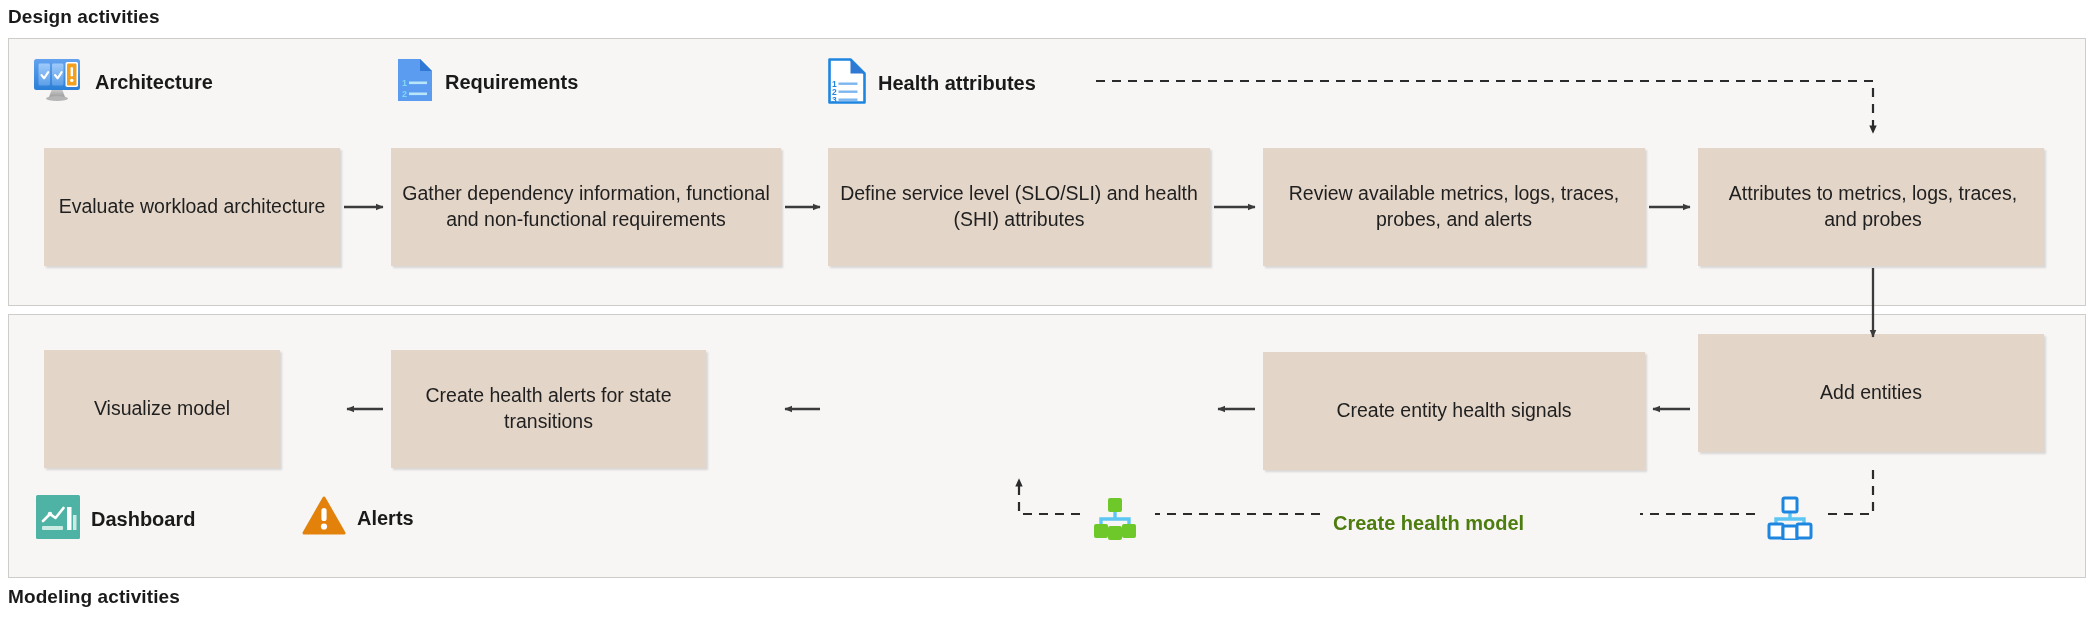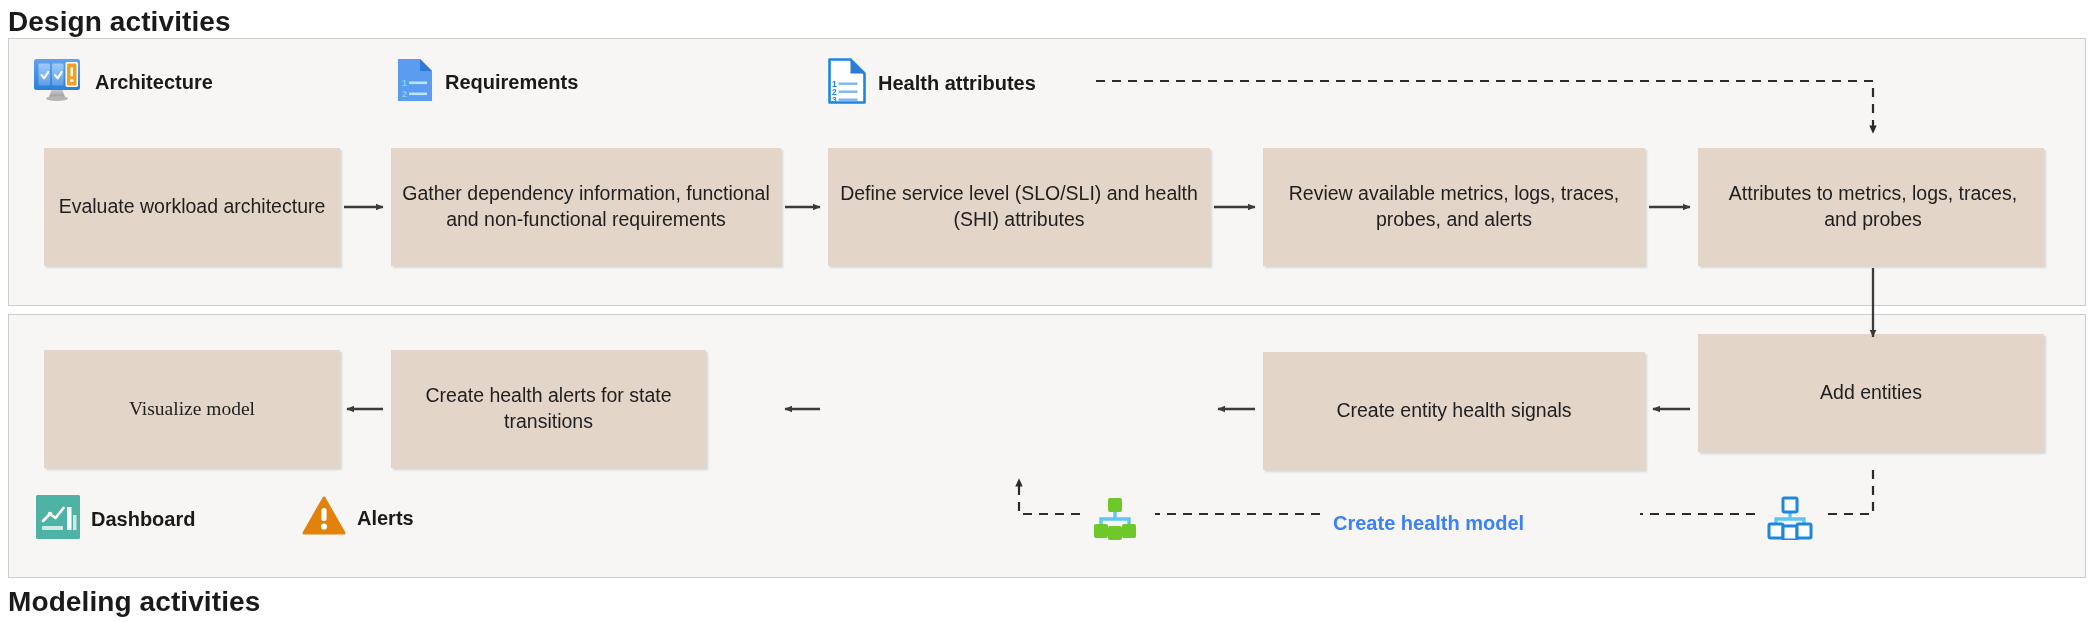--- a/index.html
+++ b/index.html
@@ -9,21 +9,21 @@
     font-family:"Liberation Sans", sans-serif;
     color:#201f1e;
     overflow:hidden;
     position:relative;
   }
   #root{position:relative;width:2094px;height:622px;}
 
   .caption{
     position:absolute;
     font-weight:bold;
-    font-size:28px;
+    font-size:19px;
     color:#1a1a1a;
     letter-spacing:0.1px;
     white-space:nowrap;
     text-align:right;
   }
   #caption-top{left:8px;top:6px;}
   #caption-bottom{left:8px;top:586px;}
 
   .panel{
     position:absolute;
@@ -65,21 +65,21 @@
   svg.overlay{
     position:absolute;left:0;top:0;width:2094px;height:622px;
     pointer-events:none;
   }
 
   .icon-box{display:block;}
   .flowlabel{
     position:absolute;
     font-weight:bold;
     font-size:20px;
-    color:#3b82f6;
+    color:#4d7c0f;
     white-space:nowrap;
   }
 </style>
 </head>
 <body>
 
 <div id="root">
 
   <div class="caption" id="caption-top">Design activities</div>
   <div class="caption" id="caption-bottom">Modeling activities</div>
@@ -149,21 +149,21 @@
     </span>
     <span class="legend-label">Health attributes</span>
   </div>
 
   <div class="node" style="left:44px;top:148px;width:296px;height:118px;">Evaluate workload architecture</div>
   <div class="node" style="left:828px;top:148px;width:382px;height:118px;">Define service level (SLO/SLI) and health (SHI) attributes</div>
   <div class="node" style="left:391px;top:148px;width:390px;height:118px;">Gather dependency information, functional and non-functional requirements</div>
   <div class="node" style="left:1263px;top:148px;width:382px;height:118px;">Review available metrics, logs, traces, probes, and alerts</div>
   <div class="node" style="left:1698px;top:148px;width:346px;height:118px;padding-left:14px;">Attributes to metrics, logs, traces, and probes</div>
 
-  <div class="node" style="left:44px;top:350px;width:296px;height:118px;font-family:Liberation Serif, serif;">Visualize model</div>
+  <div class="node" style="left:44px;top:350px;width:236px;height:118px;">Visualize model</div>
   <div class="node" style="left:391px;top:350px;width:315px;height:118px;">Create health alerts for state transitions</div>
   <div class="node" style="left:1263px;top:352px;width:382px;height:118px;">Create entity health signals</div>
   <div class="node" style="left:1698px;top:334px;width:346px;height:118px;">Add entities</div>
 
   <div class="legend" style="left:36px;top:495px;">
     <span class="icon-box">
       <svg width="44" height="44" viewBox="0 0 44 44">
         <rect x="0" y="0" width="44" height="44" rx="1.5" fill="#4eb3a4"></rect>
         <path d="M7 26 l7 -7 l5.5 4 l8 -10" stroke="#ffffff" stroke-width="2.6" fill="none" stroke-linecap="round" stroke-linejoin="round"></path>
         <circle cx="14" cy="19" r="2.3" fill="#ffffff"></circle>

